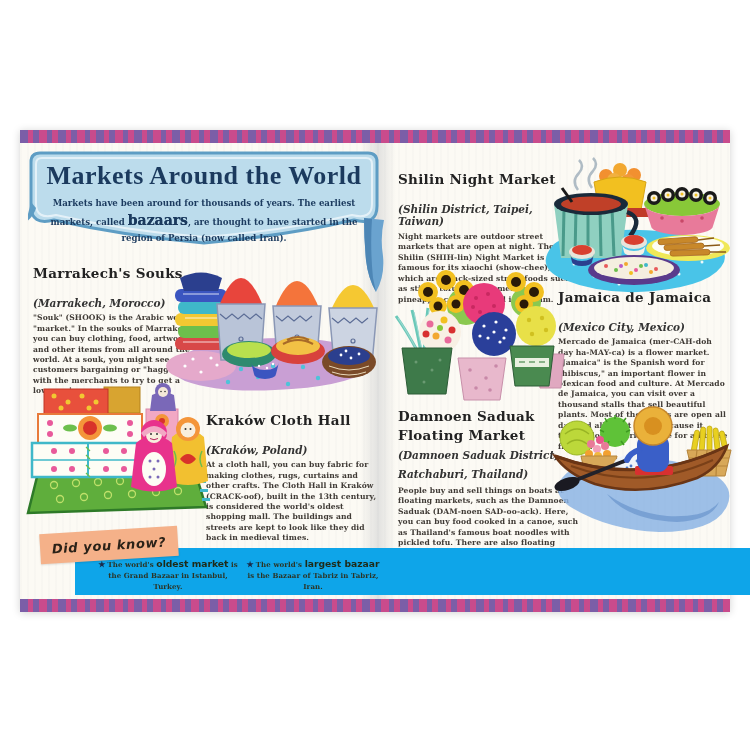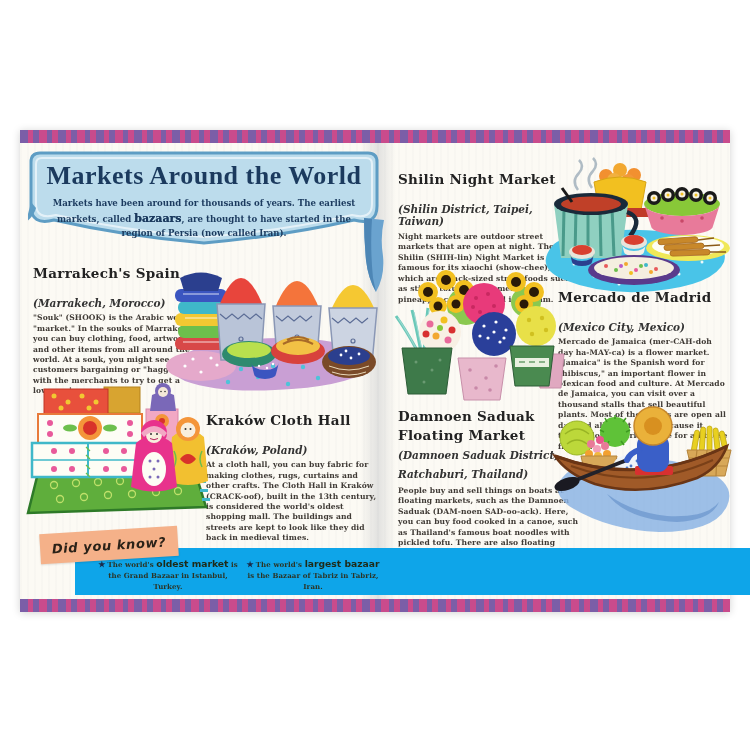--- a/index.html
+++ b/index.html
@@ -15,21 +15,21 @@
   .spine{position:absolute;left:340px;top:13px;bottom:13px;width:36px;
      background:linear-gradient(to right, rgba(90,100,120,0) 0%, rgba(90,100,120,0.16) 50%, rgba(90,100,120,0) 100%);}
 
   
   .banner{position:absolute;left:8px;top:20px;width:352px;height:102px;}
   .banner svg{position:absolute;inset:0;}
   .banner-title{position:absolute;left:0;top:11px;width:100%;text-align:center;
      font-size:26px;font-weight:bold;color:#1b3a5e;letter-spacing:0.5px;font-family:Liberation Serif, serif;}
   .banner-intro{position:absolute;left:22px;top:47px;width:308px;text-align:center;
      font-size:8.6px;font-weight:bold;color:#1b3a5e;line-height:1.55;}
-  .banner-intro .hard-bold{font-size:11px;text-shadow:0 0 0.6px #1b3a5e;margin-top:40px;}
+  .banner-intro .hard-bold{font-size:14px;text-shadow:0 0 0.6px #1b3a5e;margin-top:40px;}
   .ribbon{position:absolute;left:340px;top:88px;width:26px;height:76px;}
 
   
   .section{position:absolute;color:#3b3b3b;}
   .sec-heading{font-size:13.5px;font-weight:bold;color:#222;letter-spacing:0.3px;line-height:1.15;}
   .sec-location{font-size:10.5px;font-style:italic;font-weight:bold;color:#333;margin-top:15px;line-height:1.2;}
   .sec-body{font-size:7.6px;font-weight:bold;color:#3f3a35;line-height:1.38;margin-top:4px;letter-spacing:0.1px;}
   .loc-inline{font-size:10.5px;font-style:italic;}
 
   .sec-marrakech{left:13px;top:136px;width:173px;}
@@ -79,39 +79,39 @@
       </svg>
       <div class="banner-title">Markets Around the World</div>
       <div class="banner-intro"><span>Markets have been around for thousands of years. The earliest markets, called </span><span class="hard-bold">bazaars</span><span>, are thought to have started in the region of Persia (now called Iran).</span></div>
     </div>
     <svg class="ribbon" viewBox="0 0 26 76">
       <path d="M4,0 L24,2 Q20,20 23,38 Q25,58 16,74 Q8,60 6,42 Q4,20 4,0 Z" fill="#6aa3cf"></path>
       <path d="M4,0 L12,1 Q10,30 13,60 L16,74 Q8,60 6,42 Q4,20 4,0 Z" fill="#4d86b5"></path>
     </svg>
 
     <div class="section sec-marrakech">
-      <div class="sec-heading">Marrakech's Spain</div>
+      <div class="sec-heading">Marrakech's Souks</div>
       <div class="sec-location">(Marrakech, Morocco)</div>
       <div class="sec-body">"Souk" (SHOOK) is the Arabic word for "market." In the souks of Marrakech, you can buy clothing, food, artwork and other items from all around the world. At a souk, you might see customers bargaining or "haggling" with the merchants to try to get a lower price.</div>
     </div>
 
     <div class="section sec-krakow">
       <div class="sec-heading">Kraków Cloth Hall</div>
       <div class="sec-location">(Kraków, Poland)</div>
       <div class="sec-body">At a cloth hall, you can buy fabric for making clothes, rugs, curtains and other crafts. The Cloth Hall in Kraków (CRACK-oof), built in the 13th century, is considered the world's oldest shopping mall. The buildings and streets are kept to look like they did back in medieval times.</div>
     </div>
 
     <div class="section sec-shilin">
       <div class="sec-heading">Shilin Night Market</div>
       <div class="sec-location">(Shilin District, Taipei, Taiwan)</div>
       <div class="sec-body">Night markets are outdoor street markets that are open at night. The Shilin (SHIH-lin) Night Market is famous for its xiaochi (show-chee), which are snack-sized street foods such as stinky tofu, oyster omelettes, pineapple cake and fried ice cream.</div>
     </div>
 
     <div class="section sec-mercado">
-      <div class="sec-heading">Mercado de Madrid</div>
+      <div class="sec-heading">Jamaica de Jamaica</div>
       <div class="sec-location">(Mexico City, Mexico)</div>
       <div class="sec-body">Mercado de Jamaica (mer-CAH-doh day ha-MAY-ca) is a flower market. "Jamaica" is the Spanish word for "hibiscus," an important flower in Mexican food and culture. At Mercado de Jamaica, you can visit over a thousand stalls that sell beautiful plants. Most of the stands are open all day and all night long, because it takes a lot of work to care for all those flowers!</div>
     </div>
 
     <div class="section sec-damnoen">
       <div><span class="sec-heading">Damnoen Saduak Floating Market</span> <span class="sec-location loc-inline">(Damnoen Saduak District, Ratchaburi, Thailand)</span></div>
       <div class="sec-body">People buy and sell things on boats at floating markets, such as the Damnoen Saduak (DAM-noen SAD-oo-ack). Here, you can buy food cooked in a canoe, such as Thailand's famous boat noodles with pickled tofu. There are also floating markets in Indonesia, Vietnam, Sri Lanka, Bangladesh, India and other South Asian countries.</div>
     </div>
 
     <div class="illus il-spice" aria-label="spice-market-stall-with-colorful-spice-cones-and-bowls">

